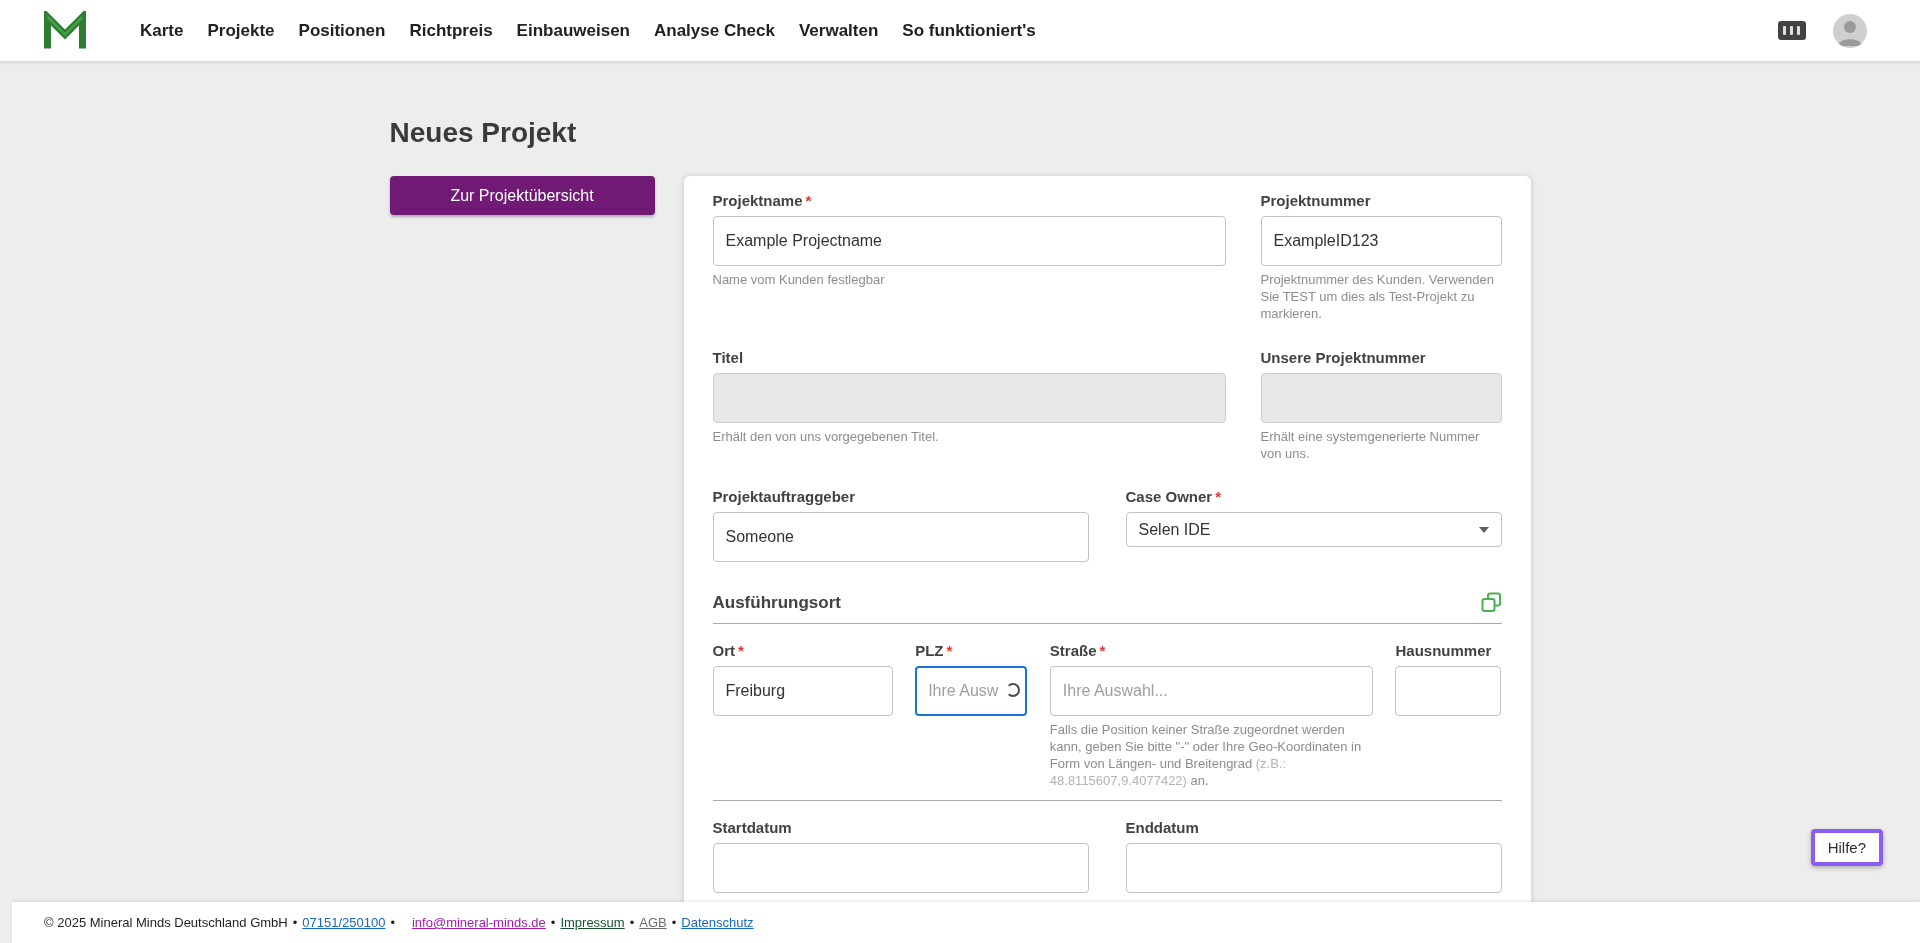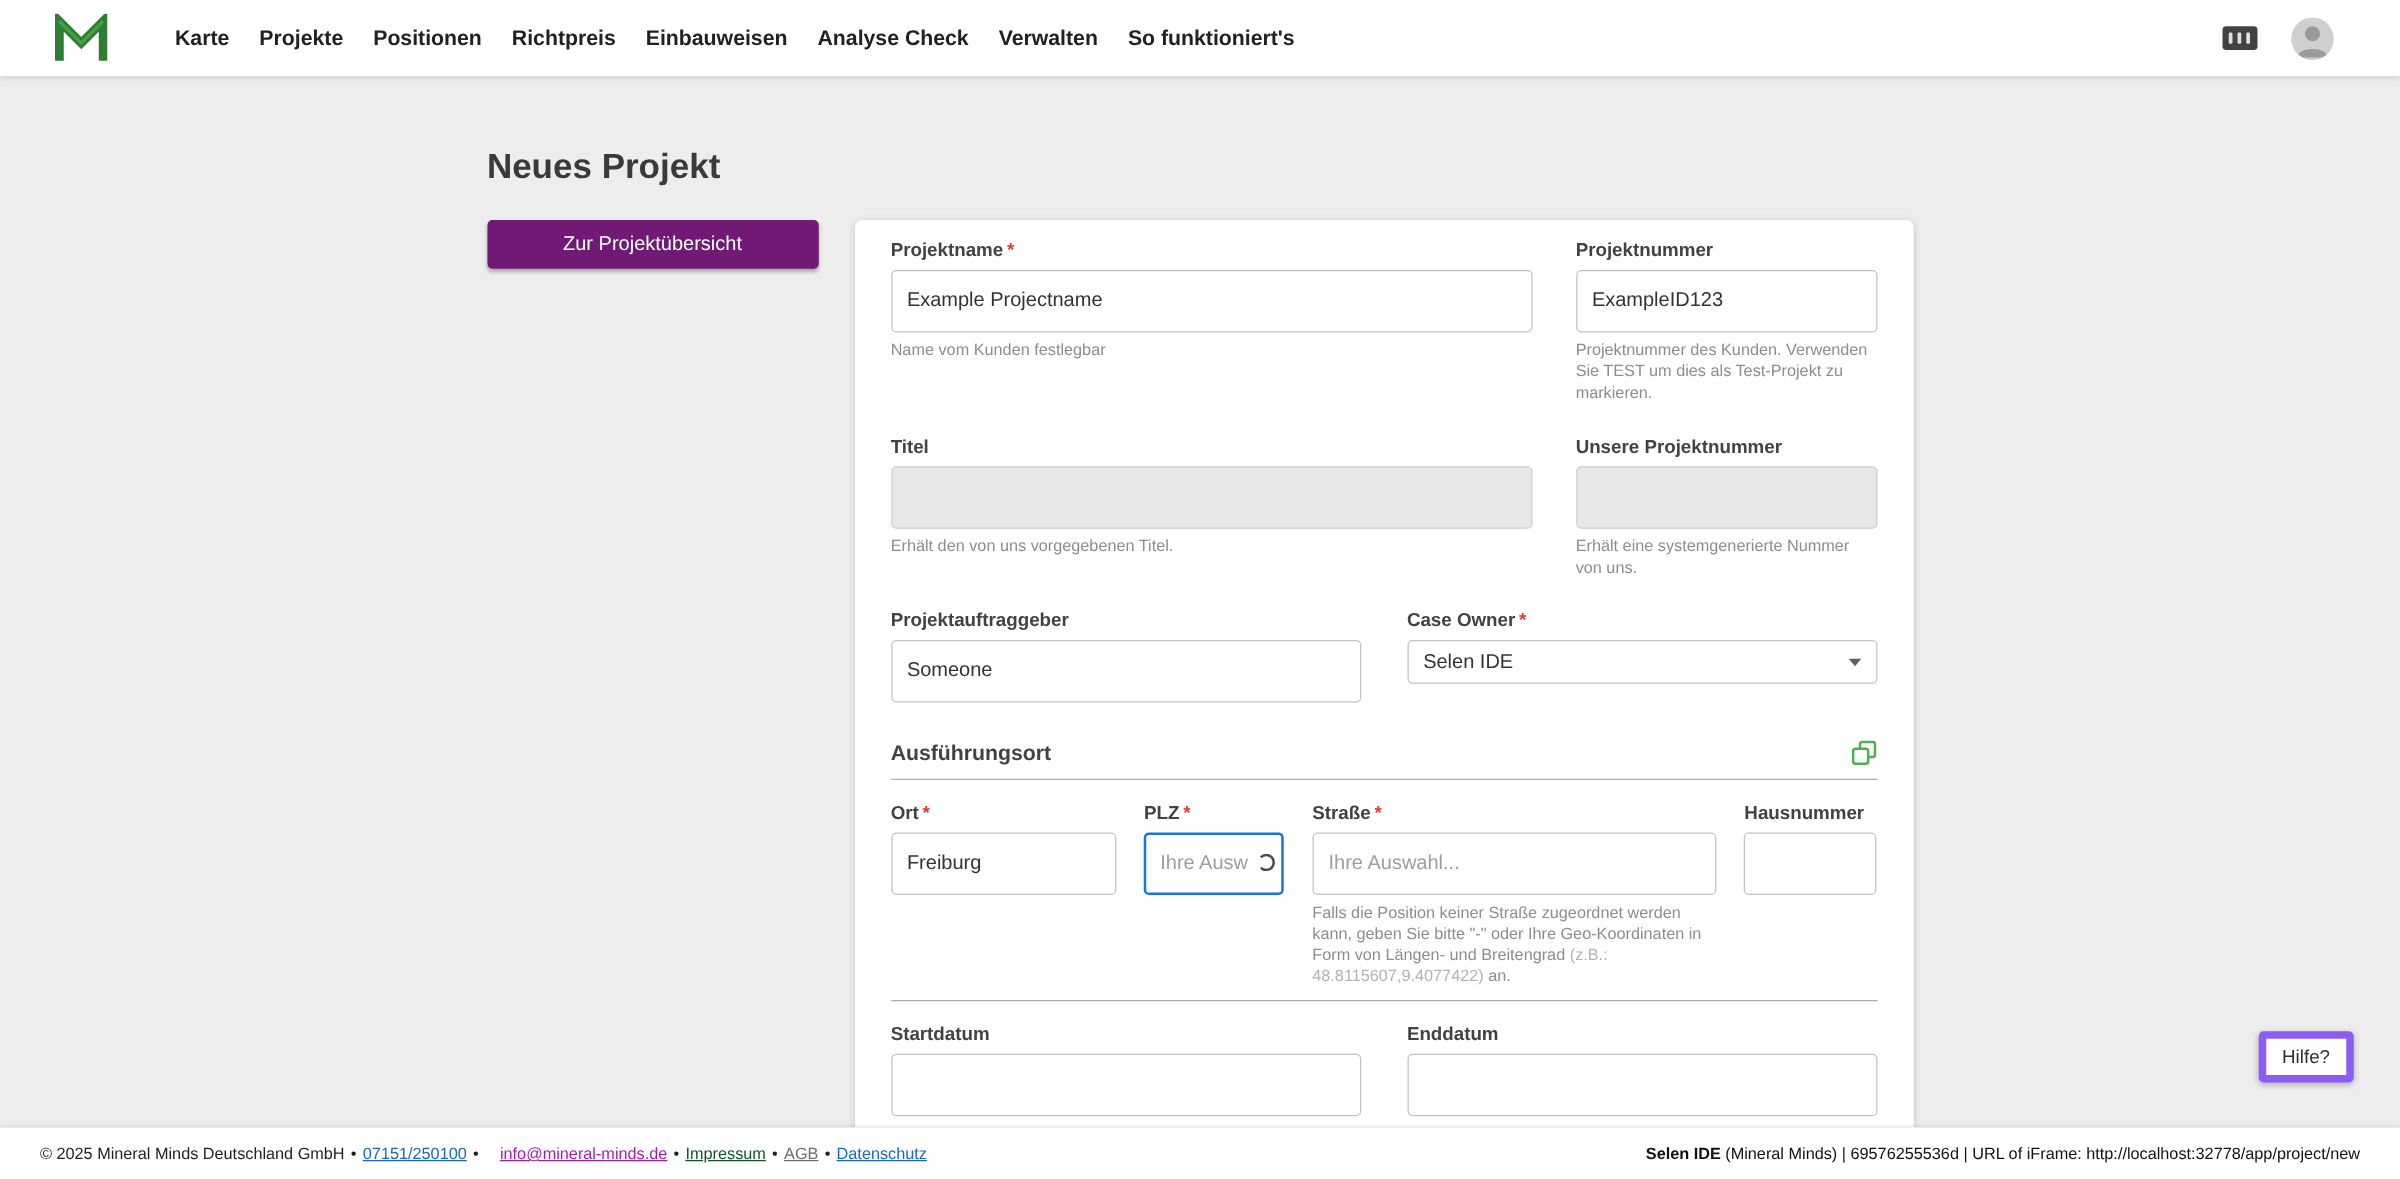--- a/index.html
+++ b/index.html
@@ -101,39 +101,39 @@
   @keyframes spin { to { transform: rotate(360deg); } }
 
   .partial-card {
     margin-left: 294px; width: 847px; height: 26px; margin-top: 13px;
     background: #ffffff; border-radius: 6px 6px 0 0;
     box-shadow: 0 1px 6px rgba(0,0,0,0.18);
   }
 
   
   .footer {
-    position: fixed; left: 0; right: 0; bottom: 0; height: 41px;
+    position: fixed; left: 12px; right: 0; bottom: 0; height: 41px;
     background: #ffffff; display: flex; align-items: center; justify-content: space-between;
     padding: 0 32px; font-size: 13px; color: #1f1f1f;
     box-shadow: 0 -1px 3px rgba(0,0,0,0.10); z-index: 20;
   }
   .footer-left { display: flex; align-items: center; white-space: nowrap; }
   .sep { margin: 0 5px; color: #1f1f1f; }
   .f-link { text-decoration: underline; cursor: pointer; }
   .lnk-phone { color: #1867c0; }
   .lnk-email { color: #a21caf; margin-left: 12px; }
   .lnk-impressum { color: #14532d; }
   .lnk-agb { color: #6d6d6d; }
   .lnk-datenschutz { color: #1867c0; }
   .footer-right { white-space: nowrap; color: #111; }
   .footer-right .bold { font-weight: 700; }
 
   .help-btn {
     position: fixed; right: 37px; bottom: 77px; z-index: 30;
-    background: #ffffff; border: 6px solid #8b5cf6; border-radius: 4px;
+    background: #ffffff; border: 4px solid #8b5cf6; border-radius: 4px;
     padding: 6px 13px; font-size: 15px; color: #2f2f2f; font-family: inherit;
     box-shadow: 0 2px 5px rgba(0,0,0,0.25); cursor: pointer;
   }
 </style>
 </head>
 <body>
 
 <header class="navbar">
   <div class="logo-wrap">
     <svg width="42" height="40" viewBox="0 0 48 44">
@@ -307,16 +307,13 @@
     <a class="f-link lnk-phone">07151/250100</a>
     <span class="sep">•</span>
     <a class="f-link lnk-email">info@mineral-minds.de</a>
     <span class="sep">•</span>
     <a class="f-link lnk-impressum">Impressum</a>
     <span class="sep">•</span>
     <a class="f-link lnk-agb">AGB</a>
     <span class="sep">•</span>
     <a class="f-link lnk-datenschutz">Datenschutz</a>
   </div>
-  <div class="footer-right">
-    <span class="bold">Selen IDE</span><span> (Mineral Minds) | 69576255536d | URL of iFrame: http://localhost:32778/app/project/new</span>
-  </div>
 </footer>
 
 </body></html>

